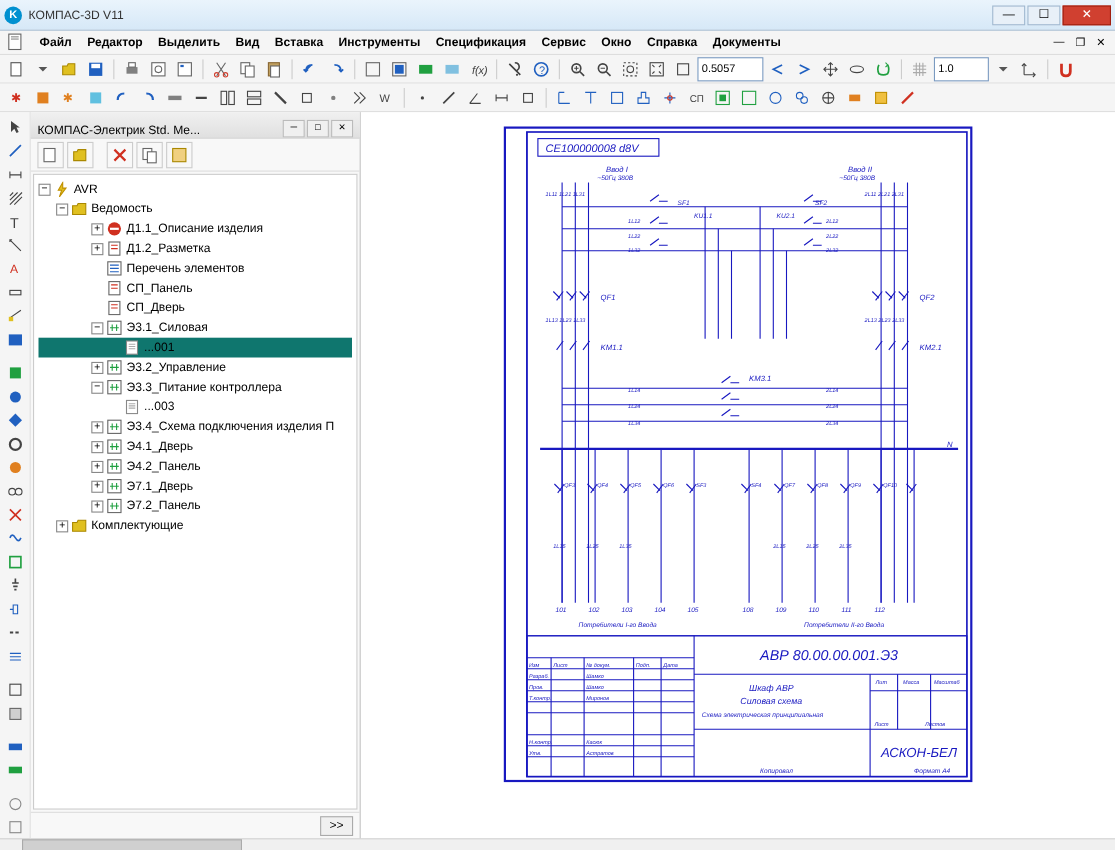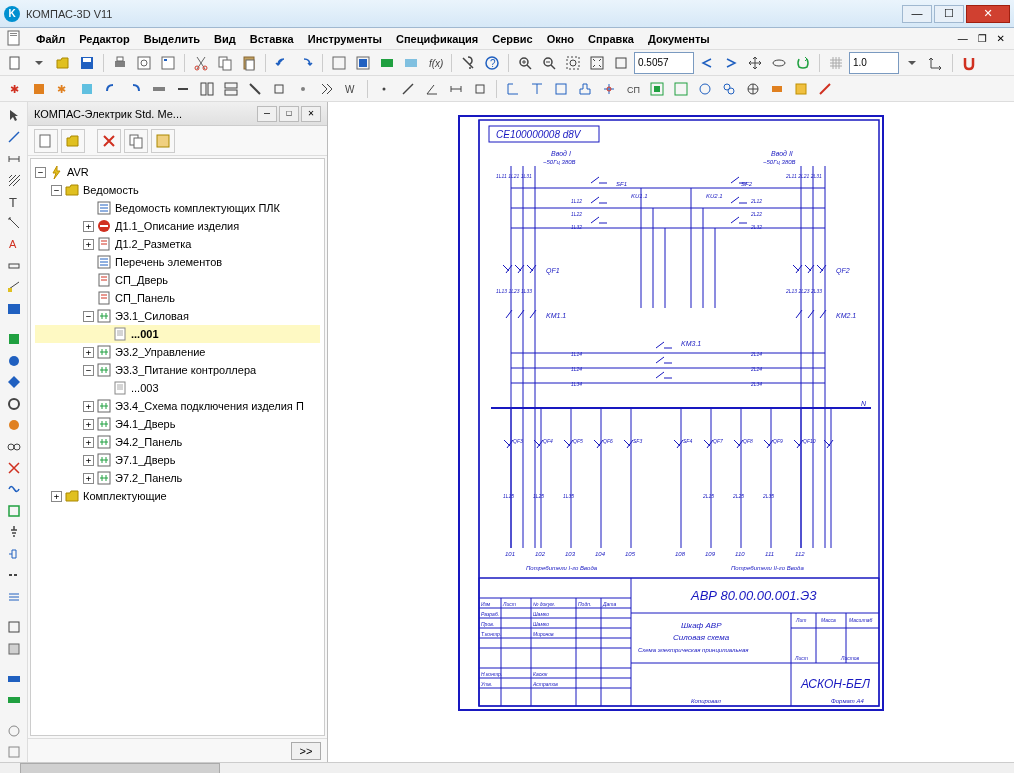--- a/index.html
+++ b/index.html
@@ -22,29 +22,29 @@
 .tbtn { width: 22px; height: 22px; display: flex; align-items: center; justify-content: center; cursor: pointer; border: 1px solid transparent; }
 .tbtn svg { width: 16px; height: 16px; }
 .tsep { width: 1px; height: 18px; background: #ccc; margin: 0 3px; }
 .tinput { width: 60px; height: 22px; border: 1px solid #7a9ac0; padding: 0 3px; font-size: 10px; }
 
 .main { display: flex; height: 660px; }
 .left-toolbar { width: 28px; background: #f5f5f5; border-right: 1px solid #ddd; display: flex; flex-direction: column; align-items: center; padding-top: 4px; gap: 2px; }
 .left-toolbar .tbtn { width: 22px; height: 22px; }
 
 .panel { width: 300px; background: #f8f8f8; border-right: 1px solid #bbb; display: flex; flex-direction: column; }
-.panel-title { height: 24px; background: linear-gradient(#f0f0f0, #e0e0e0); display: flex; align-items: center; padding: 0 6px; border-bottom: 1px solid #ccc; }
+.panel-title { height: 24px; background: linear-gradient(#f0f0f0, #e0e0e0); display: flex; align-items: flex-end; padding: 0 6px; border-bottom: 1px solid #ccc; }
 .panel-title span { flex: 1; }
 .panel-title .pbtn { width: 20px; height: 16px; border: 1px solid #bbb; background: #f0f0f0; text-align: center; line-height: 12px; font-size: 10px; margin-left: 2px; cursor: pointer; font-family: monospace; }
 .panel-toolbar { height: 30px; display: flex; align-items: center; padding: 0 6px; gap: 3px; border-bottom: 1px solid #ddd; }
 .panel-toolbar .pbtn2 { width: 24px; height: 24px; border: 1px solid #ccc; background: #f8f8f8; cursor: pointer; display: flex; align-items: center; justify-content: center; }
 
 .tree { flex: 1; background: white; overflow: auto; padding: 4px; border: 1px solid #ccc; margin: 2px; }
 .tree-node { display: flex; align-items: center; height: 18px; white-space: nowrap; cursor: pointer; }
-.tree-node.selected { background: #fef9c3; font-weight: bold; }
+.tree-node.selected { background: #0f766e; }
 .tree-exp { width: 11px; height: 11px; border: 1px solid #888; display: flex; align-items: center; justify-content: center; font-size: 9px; line-height: 1; margin-right: 2px; background: white; cursor: pointer; font-family: monospace; }
 .tree-noexp { width: 13px; }
 .tree-ico { width: 16px; height: 16px; margin-right: 3px; display: flex; align-items: center; justify-content: center; }
 .ind { display: inline-block; }
 
 .panel-bottom { height: 24px; display: flex; align-items: center; justify-content: flex-end; padding: 0 6px; border-top: 1px solid #ddd; }
 .panel-bottom .gobtn { width: 30px; height: 18px; border: 1px solid #aaa; background: #f0f0f0; cursor: pointer; text-align: center; line-height: 16px; }
 
 .canvas { flex: 1; background: white; position: relative; overflow: hidden; display: flex; align-items: flex-start; justify-content: center; padding-top: 6px; }
 .drawing { width: 440px; height: 610px; background: white; position: relative; }
@@ -683,83 +683,72 @@
         <span class="tree-ico">
             <svg width="14" height="14">
               <path d="M1 4 L5 4 L6 2 L13 2 L13 12 L1 12 Z" class="ic-yellow" stroke="#aa8800"></path>
             </svg>
           </span>
         <span>Ведомость</span>
       </div>
       <div id="tree-items">
           <div class="tree-node">
             <span class="ind" style="width: 48px;"></span>
+            <span class="tree-exp">+</span>
+            <span class="tree-ico">
+              <svg width="14" height="14">
+                <circle cx="7" cy="7" r="6" fill="#d03020"></circle>
+                <rect x="3" y="6" width="8" height="2" fill="white"></rect>
+              </svg>
+            </span>
+            <span>Д1.1_Описание изделия</span>
+          </div>
+          <div class="tree-node">
+            <span class="ind" style="width: 48px;"></span>
+            <span class="tree-exp">+</span>
+            <span class="tree-ico">
+              <svg width="14" height="14">
+                <rect x="2" y="1" width="10" height="12" fill="white" stroke="#666"></rect>
+                <path d="M4 4 L10 4 M4 7 L10 7" stroke="#d03020"></path>
+              </svg>
+            </span>
+            <span>Д1.2_Разметка</span>
+          </div>
+          <div class="tree-node">
+            <span class="ind" style="width: 48px;"></span>
             <span class="tree-noexp"></span>
             <span class="tree-ico">
               <svg width="14" height="14">
                 <rect x="1" y="1" width="12" height="12" fill="white" stroke="#666"></rect>
                 <path d="M3 4 L11 4 M3 7 L11 7 M3 10 L11 10" stroke="#2060c0"></path>
               </svg>
             </span>
-            <span>Ведомость комплектующих ПЛК</span>
-          </div>
-          <div class="tree-node">
-            <span class="ind" style="width: 48px;"></span>
-            <span class="tree-exp">+</span>
-            <span class="tree-ico">
-              <svg width="14" height="14">
-                <circle cx="7" cy="7" r="6" fill="#d03020"></circle>
-                <rect x="3" y="6" width="8" height="2" fill="white"></rect>
-              </svg>
-            </span>
-            <span>Д1.1_Описание изделия</span>
-          </div>
-          <div class="tree-node">
-            <span class="ind" style="width: 48px;"></span>
-            <span class="tree-exp">+</span>
+            <span>Перечень элементов</span>
+          </div>
+          <div class="tree-node">
+            <span class="ind" style="width: 48px;"></span>
+            <span class="tree-noexp"></span>
             <span class="tree-ico">
               <svg width="14" height="14">
                 <rect x="2" y="1" width="10" height="12" fill="white" stroke="#666"></rect>
                 <path d="M4 4 L10 4 M4 7 L10 7" stroke="#d03020"></path>
               </svg>
             </span>
-            <span>Д1.2_Разметка</span>
-          </div>
-          <div class="tree-node">
-            <span class="ind" style="width: 48px;"></span>
-            <span class="tree-noexp"></span>
-            <span class="tree-ico">
-              <svg width="14" height="14">
-                <rect x="1" y="1" width="12" height="12" fill="white" stroke="#666"></rect>
-                <path d="M3 4 L11 4 M3 7 L11 7 M3 10 L11 10" stroke="#2060c0"></path>
-              </svg>
-            </span>
-            <span>Перечень элементов</span>
+            <span>СП_Панель</span>
           </div>
           <div class="tree-node">
             <span class="ind" style="width: 48px;"></span>
             <span class="tree-noexp"></span>
             <span class="tree-ico">
               <svg width="14" height="14">
                 <rect x="2" y="1" width="10" height="12" fill="white" stroke="#666"></rect>
                 <path d="M4 4 L10 4 M4 7 L10 7" stroke="#d03020"></path>
               </svg>
             </span>
             <span>СП_Дверь</span>
-          </div>
-          <div class="tree-node">
-            <span class="ind" style="width: 48px;"></span>
-            <span class="tree-noexp"></span>
-            <span class="tree-ico">
-              <svg width="14" height="14">
-                <rect x="2" y="1" width="10" height="12" fill="white" stroke="#666"></rect>
-                <path d="M4 4 L10 4 M4 7 L10 7" stroke="#d03020"></path>
-              </svg>
-            </span>
-            <span>СП_Панель</span>
           </div>
           <div class="tree-node">
             <span class="ind" style="width: 48px;"></span>
             <span class="tree-exp">−</span>
             <span class="tree-ico">
               <svg width="14" height="14">
                 <rect x="1" y="1" width="12" height="12" fill="white" stroke="#666"></rect>
                 <path d="M3 7 L11 7 M5 4 L5 10 M9 4 L9 10" stroke="#20a040"></path>
               </svg>
             </span>

